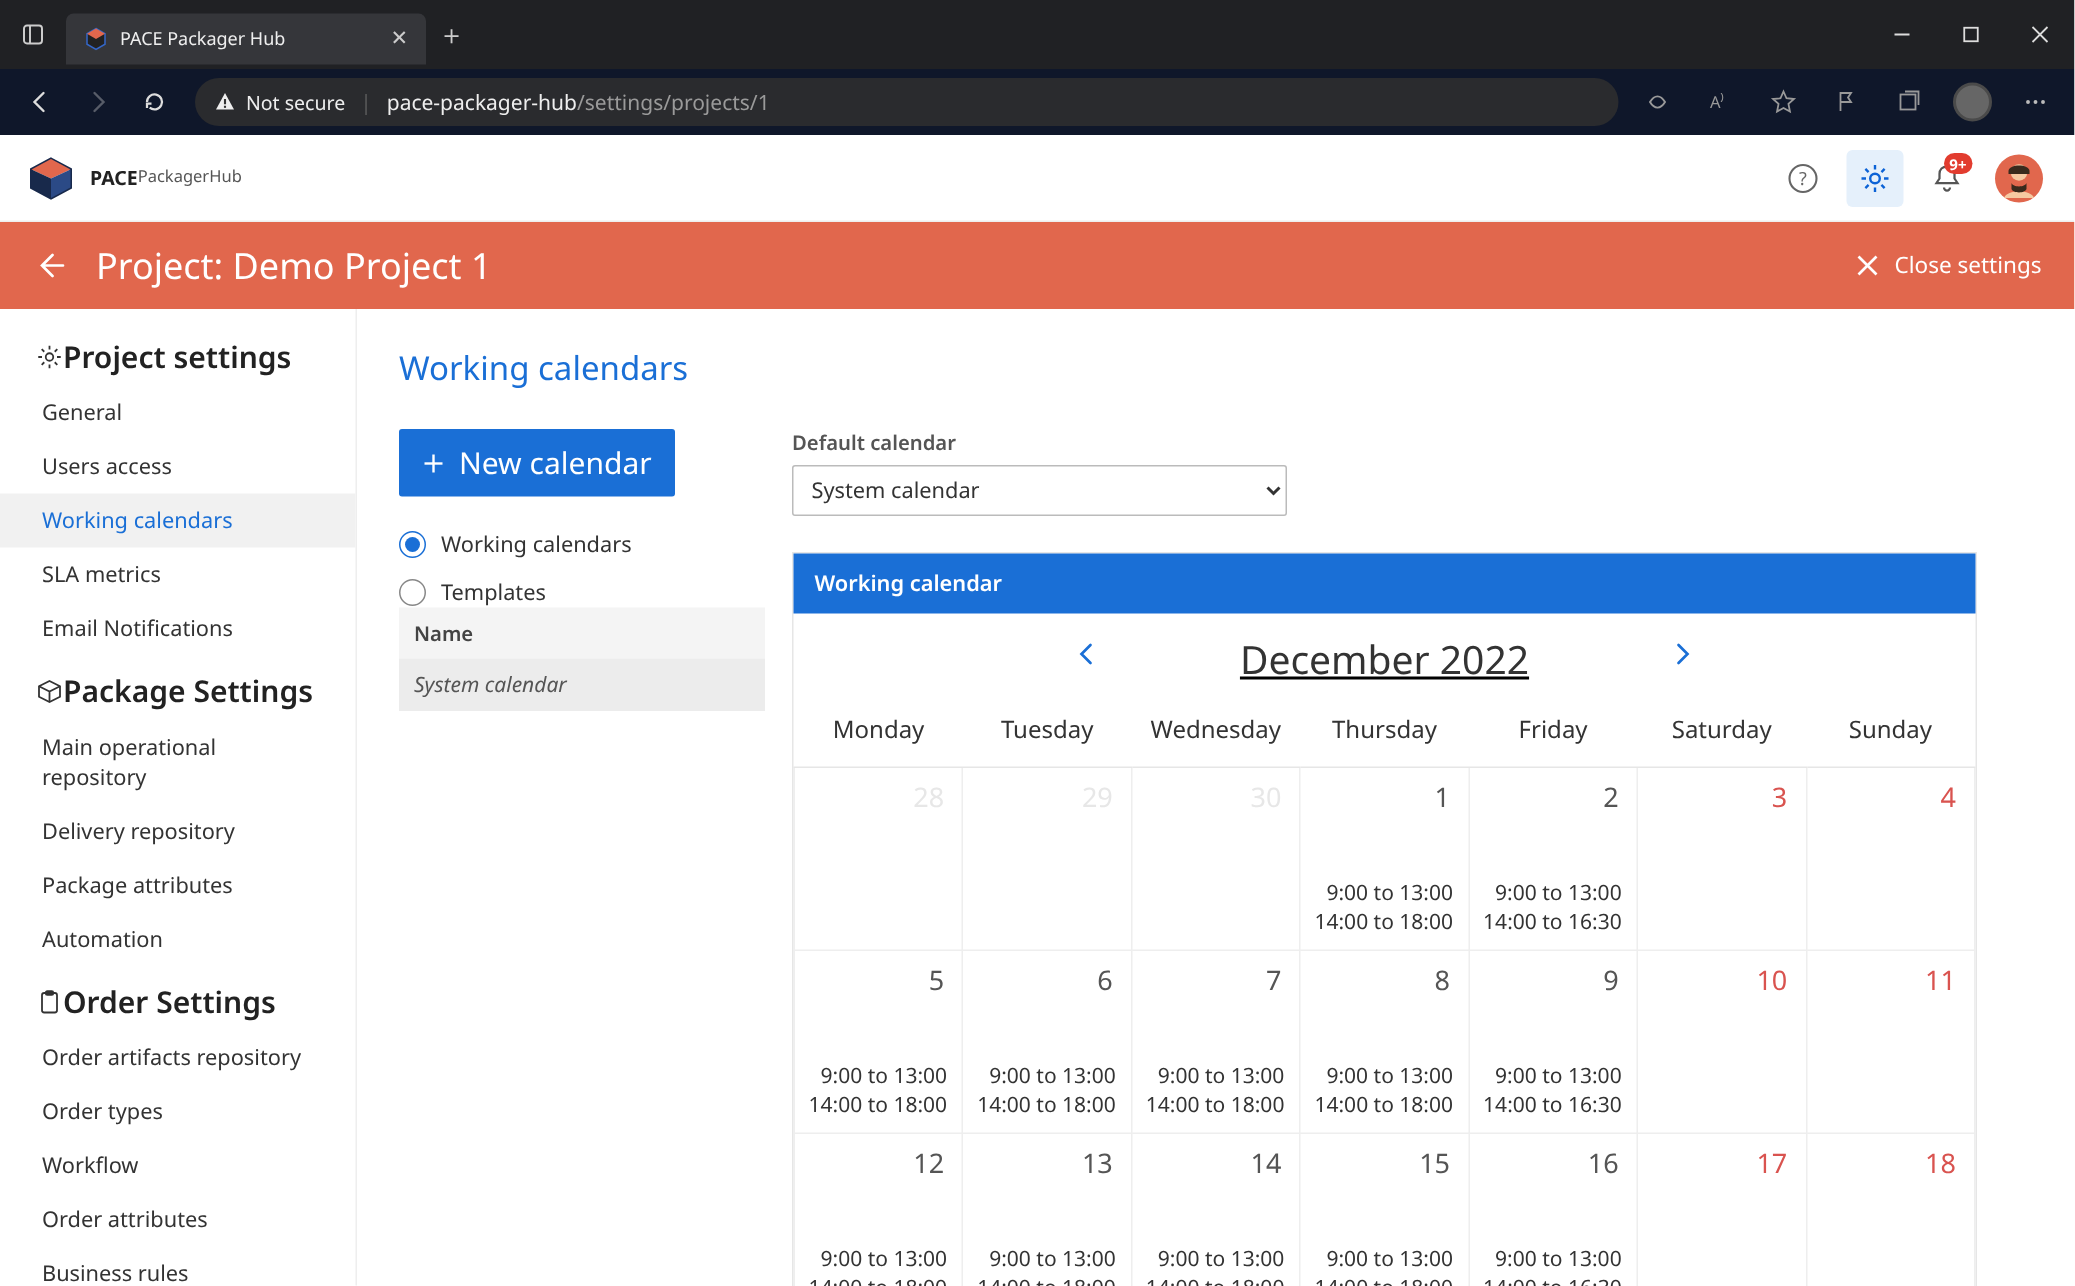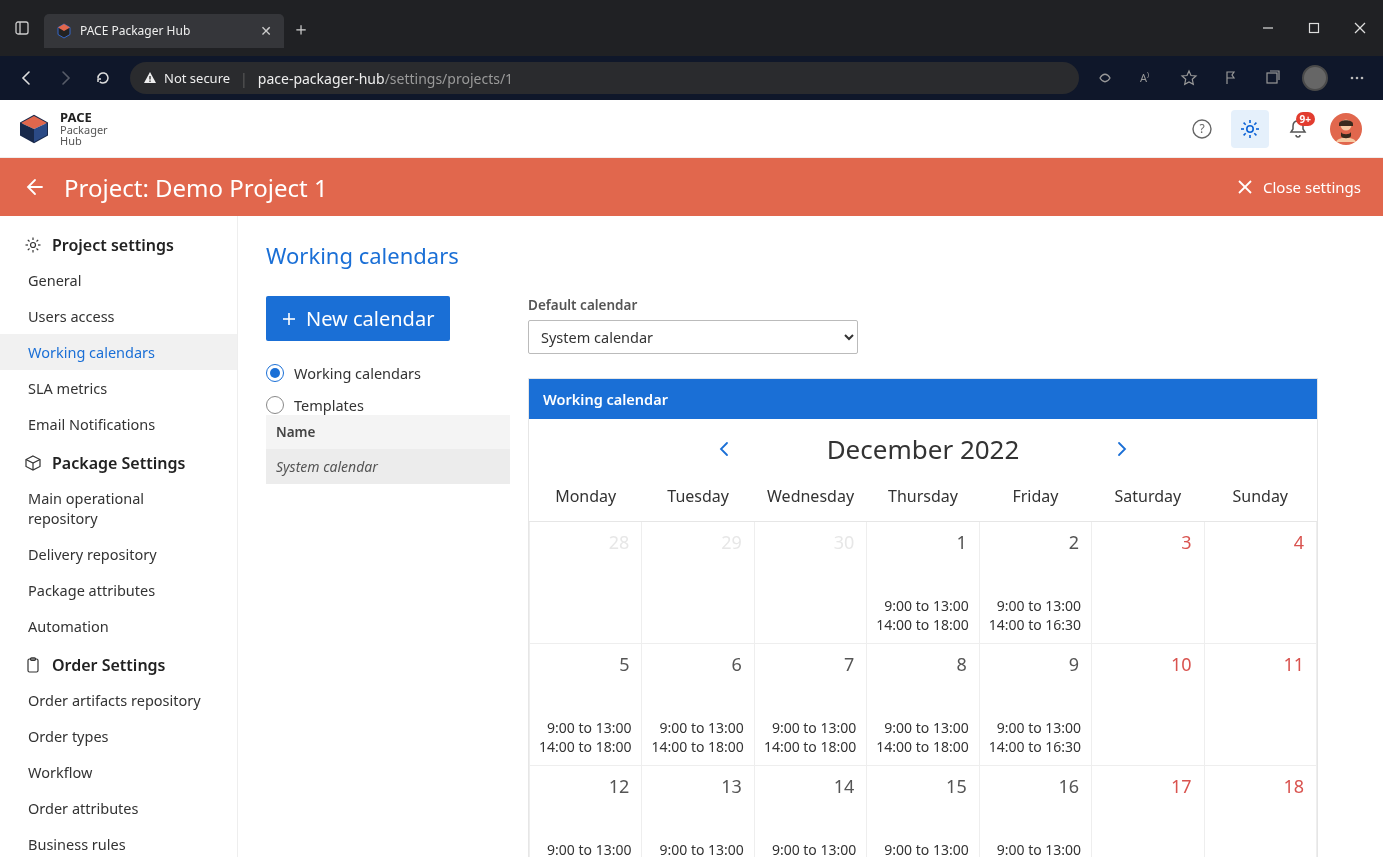--- a/index.html
+++ b/index.html
@@ -1,20 +1,20 @@
 <!DOCTYPE html>
 <html><head>
 <meta charset="utf-8">
 <style>
   * { box-sizing: border-box; margin: 0; padding: 0; font-family: "Segoe UI", system-ui, sans-serif; }
   html, body { height: 100%; }
   body { width: 1383px; height: 857px; overflow: hidden; background: #fff; }
 
   
-  .titlebar { height: 56px; background: #202124; display: flex; align-items: stretch; color: #ccc; }
+  .titlebar { height: 46px; background: #202124; display: flex; align-items: stretch; color: #ccc; }
   .titlebar .tabstrip { display: flex; align-items: center; }
   .titlebar .tab-collapse { width: 44px; display:flex; align-items:center; justify-content:center; }
   .titlebar .tab { display:flex; align-items:center; gap:8px; background:#35363a; height:34px; margin-top:5px; padding:0 12px; border-radius:5px 5px 0 0; min-width:240px; }
   .titlebar .tab .favicon { width:16px; height:16px; }
   .titlebar .tab .title { font-size:12px; color:#eee; flex:1; white-space:nowrap; overflow:hidden; text-overflow:ellipsis; }
   .titlebar .newtab { width:34px; display:flex; align-items:center; justify-content:center; font-size:18px; color:#ccc; }
   .titlebar .spacer { flex:1; }
   .titlebar .winbtns { display:flex; }
   .titlebar .winbtn { width:46px; display:flex; align-items:center; justify-content:center; color:#ddd; }
 
@@ -25,41 +25,41 @@
   .addrbar .urlbox .sec { color:#eee; display:flex; align-items:center; gap:6px; font-size:13px; }
   .addrbar .urlbox .host { color:#eee; }
   .addrbar .urlbox .path { color:#9a9a9a; }
   .addrbar .right{ display:flex; align-items:center; gap:6px; }
   .addrbar .right .iconbtn{ width:36px; height:36px; display:flex; align-items:center; justify-content:center; color:#bbb; }
   .addrbar .avatar-s { width:26px; height:26px; border-radius:50%; background:#666; border:2px solid #4a4a4a; }
 
   
   .appheader { height:58px; border-bottom:1px solid #eee; display:flex; align-items:center; padding:0 18px; justify-content:space-between; }
   .appheader .brand { display:flex; align-items:center; gap:10px; }
-  .appheader .brandname { display:flex; flex-direction:column; line-height:1; }
+  .appheader .brandname { display:flex; flex-direction:row; line-height:1; }
   .appheader .brandname .l1 { font-weight:700; font-size:13px; color:#222; }
   .appheader .brandname .l2,.appheader .brandname .l3 { font-size:11px; color:#555; }
   .appheader .actions { display:flex; align-items:center; gap:10px; }
   .appheader .iconbtn { width:38px; height:38px; border-radius:4px; display:flex; align-items:center; justify-content:center; color:#444; cursor:pointer; }
   .appheader .iconbtn.active { background:#e5f0fb; color:#0b62d6; }
   .appheader .notif { position:relative; }
   .appheader .notif .badge { position:absolute; top:2px; right:2px; background:#e23c2f; color:#fff; font-size:10px; font-weight:700; padding:0 4px; border-radius:8px; line-height:14px; }
 
   
   .projectbar { height:58px; background:#e1674d; color:#fff; display:flex; align-items:center; padding:16px 22px; justify-content:space-between; }
   .projectbar .left { display:flex; align-items:center; gap:20px; }
   .projectbar .title { font-size:24px; font-weight:400; }
   .projectbar .close { display:flex; align-items:center; gap:10px; font-size:15px; cursor:pointer; }
 
   
   .content { display:flex; height: calc(857px - 40px - 44px - 58px - 58px); }
 
   
   .sidebar { width:238px; border-right:1px solid #eee; padding:18px 0; overflow-y:auto; font-size:14.5px; color:#333; }
-  .sidebar .group { padding:0 24px 6px; display:flex; align-items:center; gap:10px; font-weight:600; font-size:16px; color:#222; margin-top:10px;}
+  .sidebar .group { padding:0 24px 6px; display:flex; align-items:center; font-weight:600; font-size:20px; color:#222; margin-top:10px;}
   .sidebar .group:first-child{ margin-top:0;}
   .sidebar .item { padding:8px 28px; cursor:pointer; }
   .sidebar .item.selected { background:#f1f1f1; color:#1a6fd6; }
 
   
   .main { flex:1; position:relative; overflow:hidden; }
   .main-scroll { position:absolute; inset:0; overflow-y:scroll; padding:24px 28px 40px; }
   .main h1.page-title { font-size:22px; font-weight:400; color:#1a6fd6; margin-bottom:26px; }
 
   .twocol { display:flex; gap:18px; align-items:flex-start; }
@@ -77,21 +77,21 @@
 
   .listbox { }
   .listbox .hdr { background:#f4f4f4; padding:8px 10px; font-size:13.5px; color:#444; font-weight:600; }
   .listbox .row { background:#ececec; padding:8px 10px; font-size:14px; font-style:italic; color:#555; }
 
   .label { font-size:13.5px; font-weight:600; color:#555; margin-bottom:6px; }
   select.sel { width:330px; height:34px; border:1px solid #bbb; border-radius:2px; padding:0 8px; font-size:14.5px; color:#333; background:#fff; }
 
   .calendar { margin-top:24px; border:1px solid #e6e6e6; }
   .calendar .cal-title { background:#1a6fd6; color:#fff; padding:10px 14px; font-size:14.5px; font-weight:600; }
-  .calendar .cal-nav { display:flex; align-items:center; justify-content:center; gap:88px; padding:12px 0 8px; position:relative; }
+  .calendar .cal-nav { display:flex; justify-content:center; gap:88px; padding:12px 0 8px; position:relative;text-decoration:underline; }
   .calendar .cal-nav .nav { color:#1a6fd6; cursor:pointer; padding:6px; }
   .calendar .cal-nav .month { font-size:26px; color:#333; }
   .calendar table { width:100%; border-collapse:collapse; table-layout:fixed; }
   .calendar th { font-weight:400; font-size:16px; color:#333; padding:10px 0 14px; border-bottom:1px solid #e6e6e6; }
   .calendar td { border:1px solid #eee; height:122px; vertical-align:top; padding:8px 10px; position:relative; }
   .calendar td .dnum { position:absolute; top:8px; right:12px; font-size:18px; color:#555; }
   .calendar td.other .dnum { color:#e7e7e7; }
   .calendar td.wend .dnum { color:#d9534f; }
   .calendar td .slots { position:absolute; bottom:8px; right:10px; text-align:right; font-size:14px; color:#333; line-height:1.35; }
 

